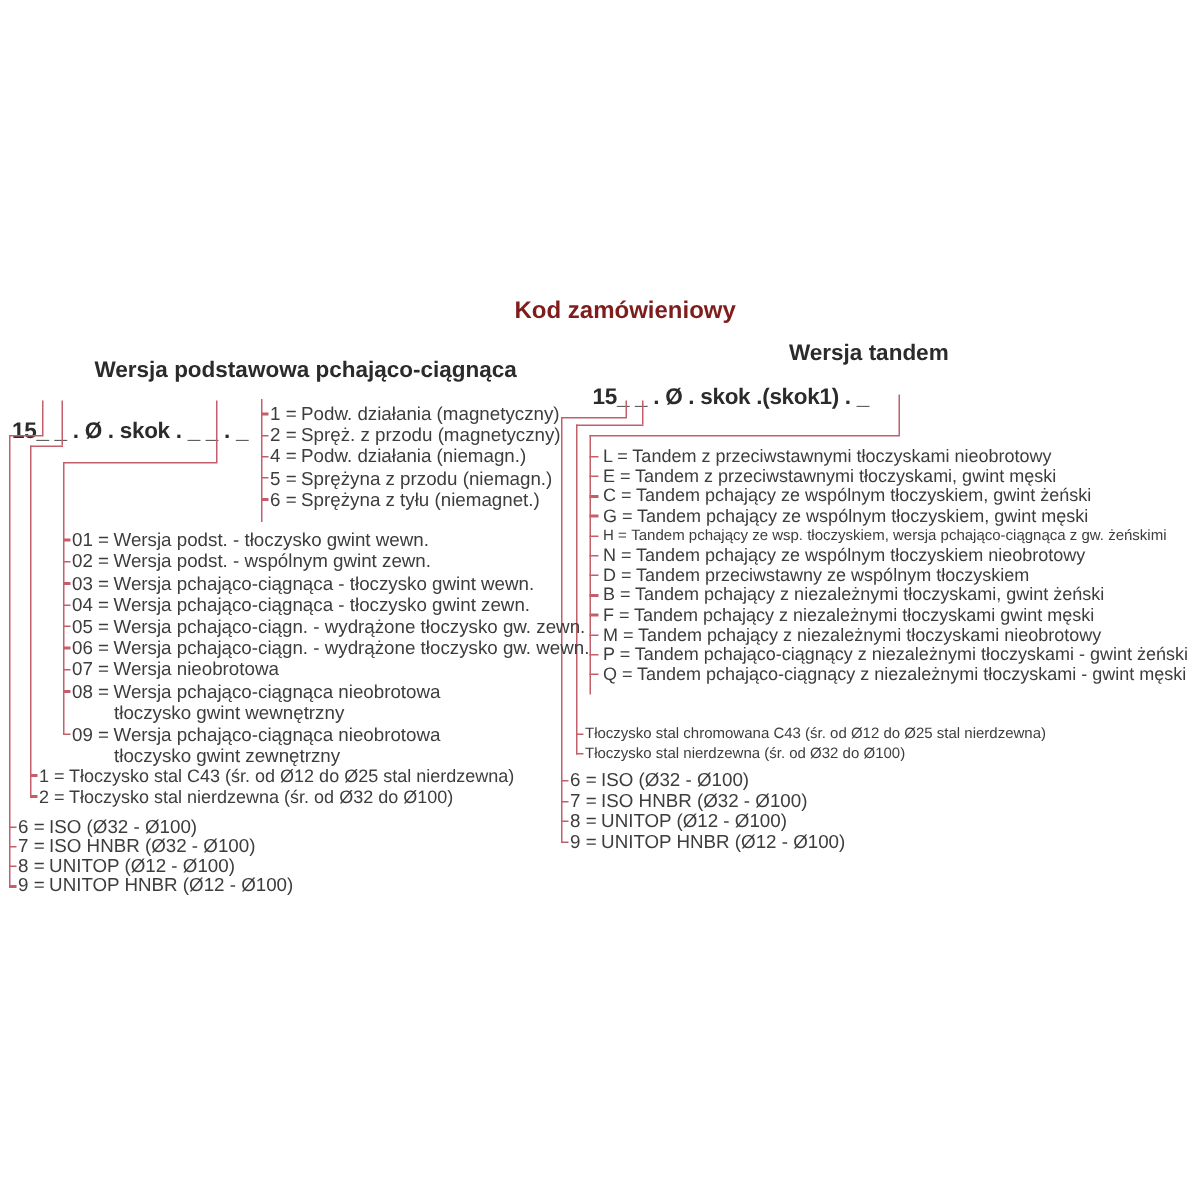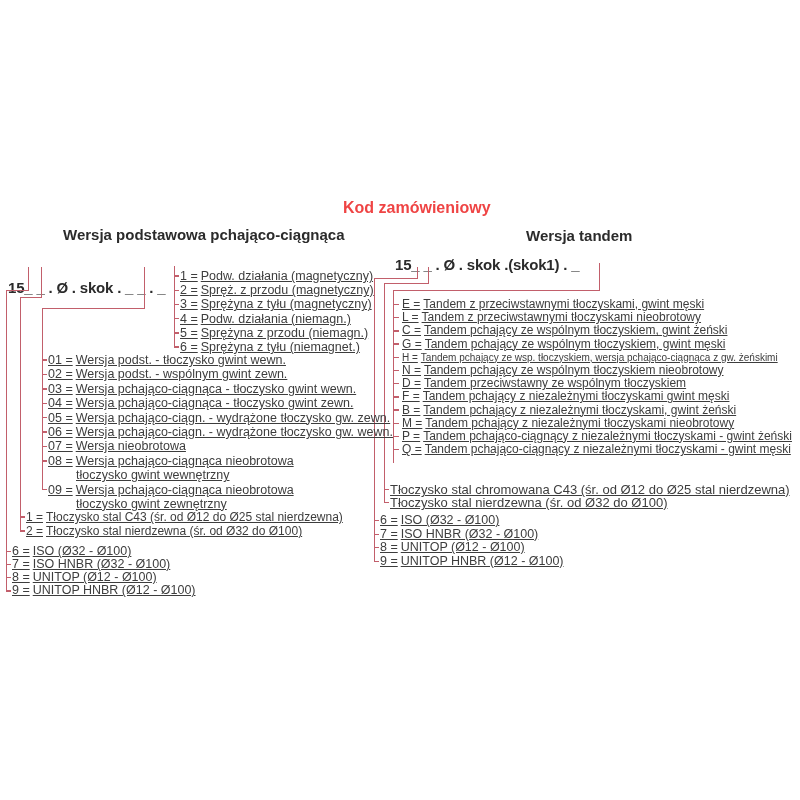--- a/index.html
+++ b/index.html
@@ -9,46 +9,45 @@
   }
   html,body{margin:0;padding:0;}
   body{
     width:800px;height:800px;background:var(--bg);
     font-family:"Liberation Sans", sans-serif;color:var(--text);
     position:relative;overflow:hidden;
   }
   .canvas{position:absolute;left:0;top:0;width:800px;height:800px;}
   .title{
     position:absolute;left:343px;top:199px;
-    font-size:16px;font-weight:bold;color:#ef4444;white-space:nowrap;
+    font-size:16px;font-weight:bold;color:#7f1d1d;white-space:nowrap;
   }
   .hdr{
     position:absolute;font-size:15px;font-weight:bold;color:#2b2b2b;white-space:nowrap;
   }
-  .left-hdr{left:63px;top:226px;}
+  .left-hdr{left:63px;top:238px;}
   .right-hdr{left:526px;top:227px;}
   .code{
     position:absolute;font-size:15px;font-weight:bold;color:#2b2b2b;
     white-space:pre;letter-spacing:-0.2px;
   }
   .left-code{left:8px;top:243px;margin-top:36px;}
   .right-code{left:395px;top:256px;}
 
   
   .vl,.hl{position:absolute;background:var(--line);}
   .vl{width:1.4px;}
   .hl{height:1.4px;}
 
   
   .olist{position:absolute;font-size:12px;}
   .olist .row{
     position:relative;display:block;white-space:nowrap;
     height:var(--lh);line-height:var(--lh);
     padding-left:var(--pad,6px);
-    text-decoration:underline;
   }
   .olist .row .tick{
     position:absolute;left:0;top:calc(50% - 0.7px);
     width:var(--tick,5px);height:1.4px;background:var(--line);
   }
   .olist .row.small{font-size:10px;}
   .olist .row.cont{padding-left:calc(var(--pad,6px) + var(--cind,28px));}
   .olist .ocode{margin-right:3px;}
 </style>
 </head>
@@ -84,21 +83,20 @@
   <div class="hl" style="left:384px;top:283px;width:45px"></div>
   <div class="vl" style="left:384px;top:283px;height:220px"></div>
 
   <div class="vl" style="left:599px;top:263px;height:27px"></div>
   <div class="hl" style="left:393px;top:290px;width:207px"></div>
   <div class="vl" style="left:393px;top:290px;height:173px"></div>
 
   <div class="olist" id="action-list" style="left:174px;top:269px;--lh:14.2px;--pad:6px;--tick:5px;font-size:12.5px">
       <div class="row"><span class="tick"></span><span class="ocode">1 =</span><span class="olabel">Podw. działania (magnetyczny)</span></div>
       <div class="row"><span class="tick"></span><span class="ocode">2 =</span><span class="olabel">Spręż. z przodu (magnetyczny)</span></div>
-      <div class="row"><span class="tick"></span><span class="ocode">3 =</span><span class="olabel">Sprężyna z tyłu (magnetyczny)</span></div>
       <div class="row"><span class="tick"></span><span class="ocode">4 =</span><span class="olabel">Podw. działania (niemagn.)</span></div>
       <div class="row"><span class="tick"></span><span class="ocode">5 =</span><span class="olabel">Sprężyna z przodu (niemagn.)</span></div>
       <div class="row"><span class="tick"></span><span class="ocode">6 =</span><span class="olabel">Sprężyna z tyłu (niemagnet.)</span></div>
     </div>
 
   <div class="olist" id="version-list" style="left:42px;top:353px;--lh:14.4px;--pad:6px;--tick:5px;--cind:28px;font-size:12.5px">
       <div class="row"><span class="tick"></span><span class="ocode">01 =</span><span class="olabel">Wersja podst. - tłoczysko gwint wewn.</span></div>
       <div class="row"><span class="tick"></span><span class="ocode">02 =</span><span class="olabel">Wersja podst. - wspólnym gwint zewn.</span></div>
       <div class="row"><span class="tick"></span><span class="ocode">03 =</span><span class="olabel">Wersja pchająco-ciągnąca - tłoczysko gwint wewn.</span></div>
       <div class="row"><span class="tick"></span><span class="ocode">04 =</span><span class="olabel">Wersja pchająco-ciągnąca - tłoczysko gwint zewn.</span></div>
@@ -117,35 +115,35 @@
     </div>
 
   <div class="olist" id="series-list-left" style="left:6px;top:545px;--lh:13.1px;--pad:6px;--tick:5px;font-size:12.5px">
       <div class="row"><span class="tick"></span><span class="ocode">6 =</span><span class="olabel">ISO (Ø32 - Ø100)</span></div>
       <div class="row"><span class="tick"></span><span class="ocode">7 =</span><span class="olabel">ISO HNBR (Ø32 - Ø100)</span></div>
       <div class="row"><span class="tick"></span><span class="ocode">8 =</span><span class="olabel">UNITOP (Ø12 - Ø100)</span></div>
       <div class="row"><span class="tick"></span><span class="ocode">9 =</span><span class="olabel">UNITOP HNBR (Ø12 - Ø100)</span></div>
     </div>
 
   <div class="olist" id="tandem-list" style="left:393px;top:298px;--lh:13.2px;--pad:9px;--tick:6px;font-size:12px">
+      <div class="row"><span class="tick"></span><span class="ocode">L =</span><span class="olabel">Tandem z przeciwstawnymi tłoczyskami nieobrotowy</span></div>
       <div class="row"><span class="tick"></span><span class="ocode">E =</span><span class="olabel">Tandem z przeciwstawnymi tłoczyskami, gwint męski</span></div>
-      <div class="row"><span class="tick"></span><span class="ocode">L =</span><span class="olabel">Tandem z przeciwstawnymi tłoczyskami nieobrotowy</span></div>
       <div class="row"><span class="tick"></span><span class="ocode">C =</span><span class="olabel">Tandem pchający ze wspólnym tłoczyskiem, gwint żeński</span></div>
       <div class="row"><span class="tick"></span><span class="ocode">G =</span><span class="olabel">Tandem pchający ze wspólnym tłoczyskiem, gwint męski</span></div>
       <div class="row small"><span class="tick"></span><span class="ocode">H =</span><span class="olabel">Tandem pchający ze wsp. tłoczyskiem, wersja pchająco-ciągnąca z gw. żeńskimi</span></div>
       <div class="row"><span class="tick"></span><span class="ocode">N =</span><span class="olabel">Tandem pchający ze wspólnym tłoczyskiem nieobrotowy</span></div>
       <div class="row"><span class="tick"></span><span class="ocode">D =</span><span class="olabel">Tandem przeciwstawny ze wspólnym tłoczyskiem</span></div>
+      <div class="row"><span class="tick"></span><span class="ocode">B =</span><span class="olabel">Tandem pchający z niezależnymi tłoczyskami, gwint żeński</span></div>
       <div class="row"><span class="tick"></span><span class="ocode">F =</span><span class="olabel">Tandem pchający z niezależnymi tłoczyskami gwint męski</span></div>
-      <div class="row"><span class="tick"></span><span class="ocode">B =</span><span class="olabel">Tandem pchający z niezależnymi tłoczyskami, gwint żeński</span></div>
       <div class="row"><span class="tick"></span><span class="ocode">M =</span><span class="olabel">Tandem pchający z niezależnymi tłoczyskami nieobrotowy</span></div>
       <div class="row"><span class="tick"></span><span class="ocode">P =</span><span class="olabel">Tandem pchająco-ciągnący z niezależnymi tłoczyskami - gwint żeński</span></div>
       <div class="row"><span class="tick"></span><span class="ocode">Q =</span><span class="olabel">Tandem pchająco-ciągnący z niezależnymi tłoczyskami - gwint męski</span></div>
     </div>
 
-  <div class="olist" id="rod-notes-right" style="left:384px;top:483px;--lh:13px;--pad:6px;--tick:5px;font-size:13px">
+  <div class="olist" id="rod-notes-right" style="left:384px;top:483px;--lh:13px;--pad:6px;--tick:5px;font-size:10px">
       <div class="row"><span class="tick"></span><span class="olabel">Tłoczysko stal chromowana C43 (śr. od Ø12 do Ø25 stal nierdzewna)</span></div>
       <div class="row"><span class="tick"></span><span class="olabel">Tłoczysko stal nierdzewna (śr. od Ø32 do Ø100)</span></div>
     </div>
 
   <div class="olist" id="series-list-right" style="left:374px;top:514px;--lh:13.5px;--pad:6px;--tick:5px;font-size:12.5px">
       <div class="row"><span class="tick"></span><span class="ocode">6 =</span><span class="olabel">ISO (Ø32 - Ø100)</span></div>
       <div class="row"><span class="tick"></span><span class="ocode">7 =</span><span class="olabel">ISO HNBR (Ø32 - Ø100)</span></div>
       <div class="row"><span class="tick"></span><span class="ocode">8 =</span><span class="olabel">UNITOP (Ø12 - Ø100)</span></div>
       <div class="row"><span class="tick"></span><span class="ocode">9 =</span><span class="olabel">UNITOP HNBR (Ø12 - Ø100)</span></div>
     </div>

